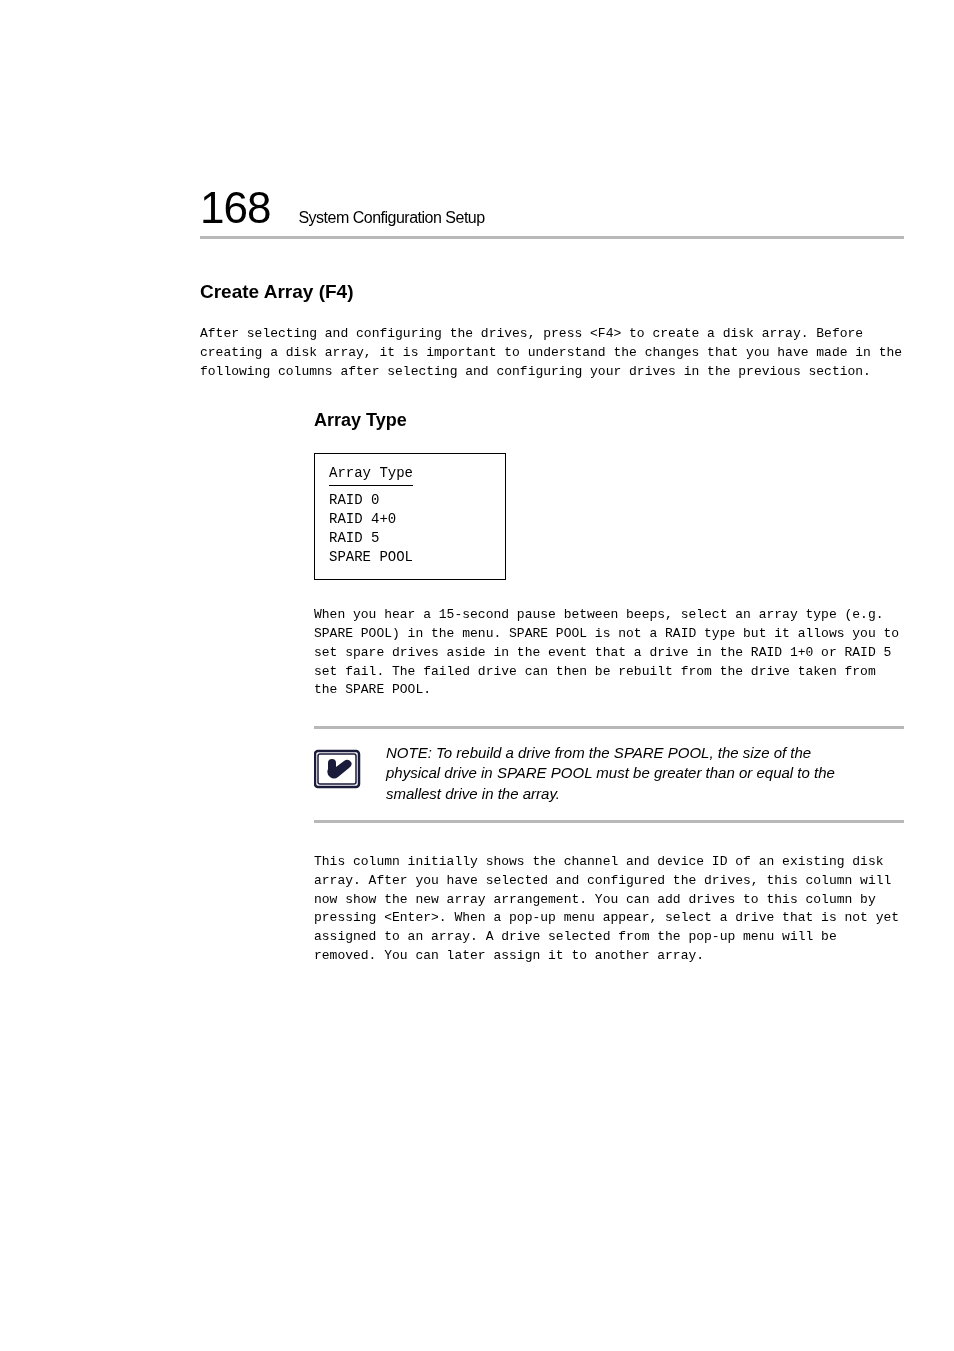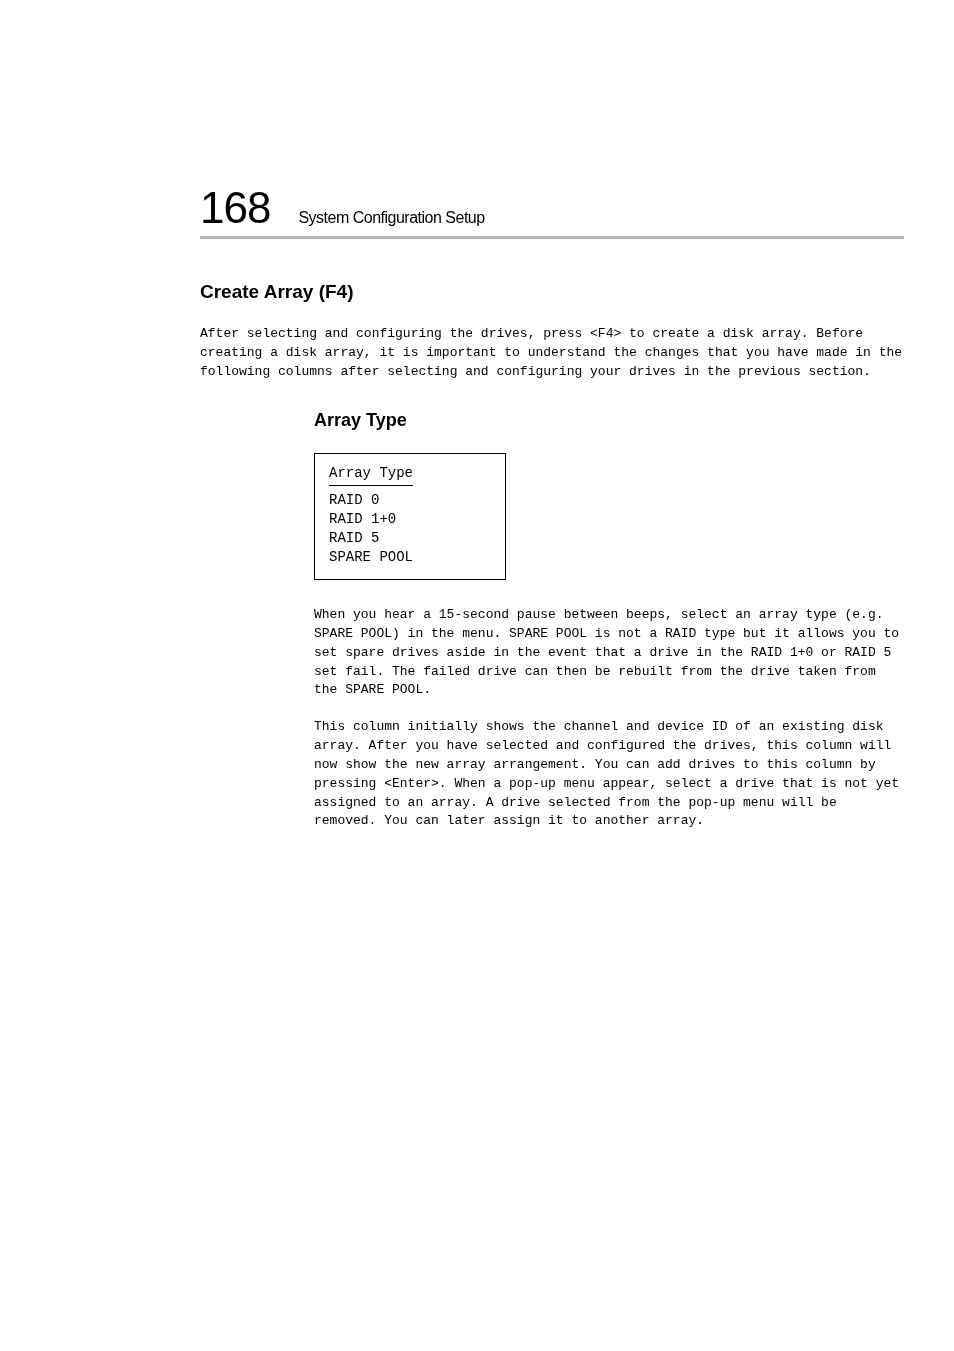--- a/index.html
+++ b/index.html
@@ -105,23 +105,33 @@
   <div class="h2">Create Array (F4)</div>
 
   <div class="body-text">After selecting and configuring the drives, press &lt;F4&gt; to create a disk array. Before creating a disk array, it is important to understand the changes that you have made in the following columns after selecting and configuring your drives in the previous section.</div>
 
   <div class="indent-block">
     <div class="h3">Array Type</div>
 
     <div class="menu-box">
       <span class="menu-title">Array Type</span><br>
       <span>RAID 0</span><br>
-      <span>RAID 1+0</span><br>
+      <span>RAID 4+0</span><br>
       <span>RAID 5</span><br>
       <span>SPARE POOL</span>
     </div>
 
     <div class="body-text">When you hear a 15-second pause between beeps, select an array type (e.g. SPARE POOL) in the menu. SPARE POOL is not a RAID type but it allows you to set spare drives aside in the event that a drive in the RAID 1+0 or RAID 5 set fail. The failed drive can then be rebuilt from the drive taken from the SPARE POOL.</div>
 
+    <div class="note-block">
+      <span class="note-icon">
+        <svg viewBox="0 0 48 46" width="48" height="46">
+          <rect x="1" y="8" width="44" height="36" rx="3" fill="none" stroke="#1a1a3a" stroke-width="2.5"></rect>
+          <rect x="4" y="11" width="38" height="30" rx="2" fill="none" stroke="#1a1a3a" stroke-width="1.5"></rect>
+          <path d="M14 26 L14 20 Q14 16 18 16 Q22 16 22 20 L22 24 L30 18 Q34 15 37 19 Q39 22 35 25 L24 34 Q20 37 16 34 Q12 31 14 26 Z" fill="#1a1a3a"></path>
+        </svg>
+      </span>
+      <div class="note-text">NOTE: To rebuild a drive from the SPARE POOL, the size of the physical drive in SPARE POOL must be greater than or equal to the smallest drive in the array.</div>
+    </div>
 
     <div class="body-text">This column initially shows the channel and device ID of an existing disk array. After you have selected and configured the drives, this column will now show the new array arrangement. You can add drives to this column by pressing &lt;Enter&gt;. When a pop-up menu appear, select a drive that is not yet assigned to an array. A drive selected from the pop-up menu will be removed. You can later assign it to another array.</div>
   </div>
 </div>
 
 </body></html>

